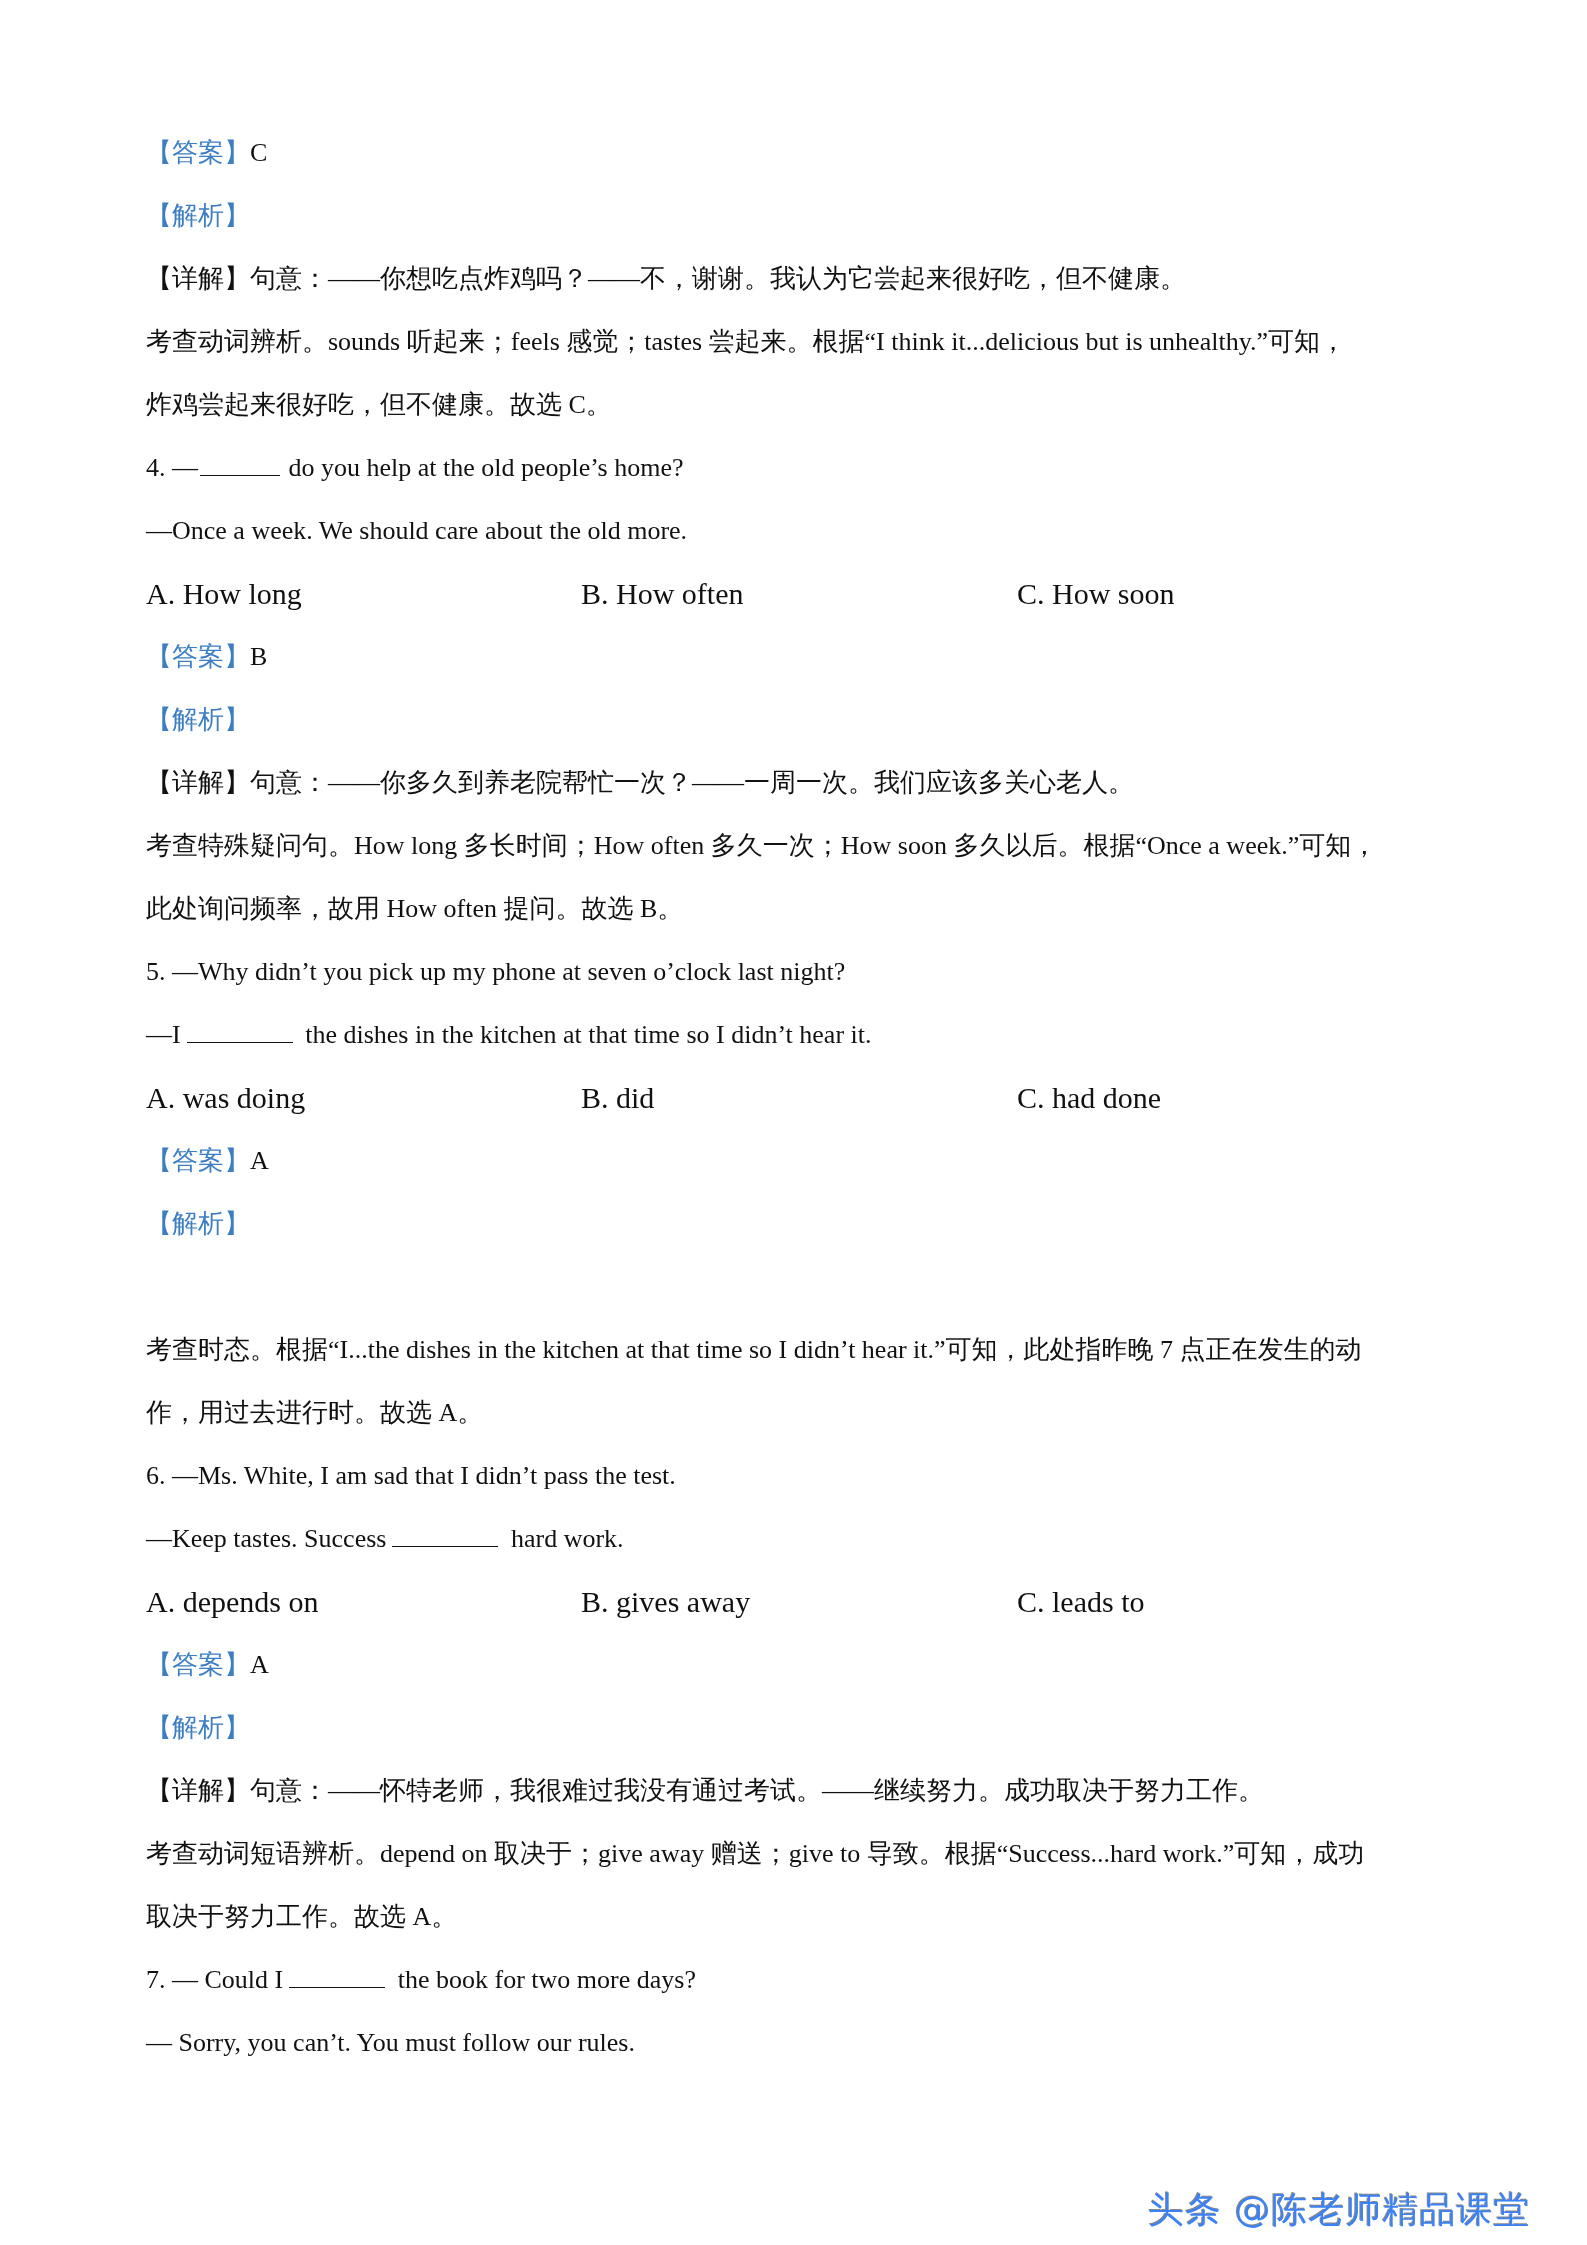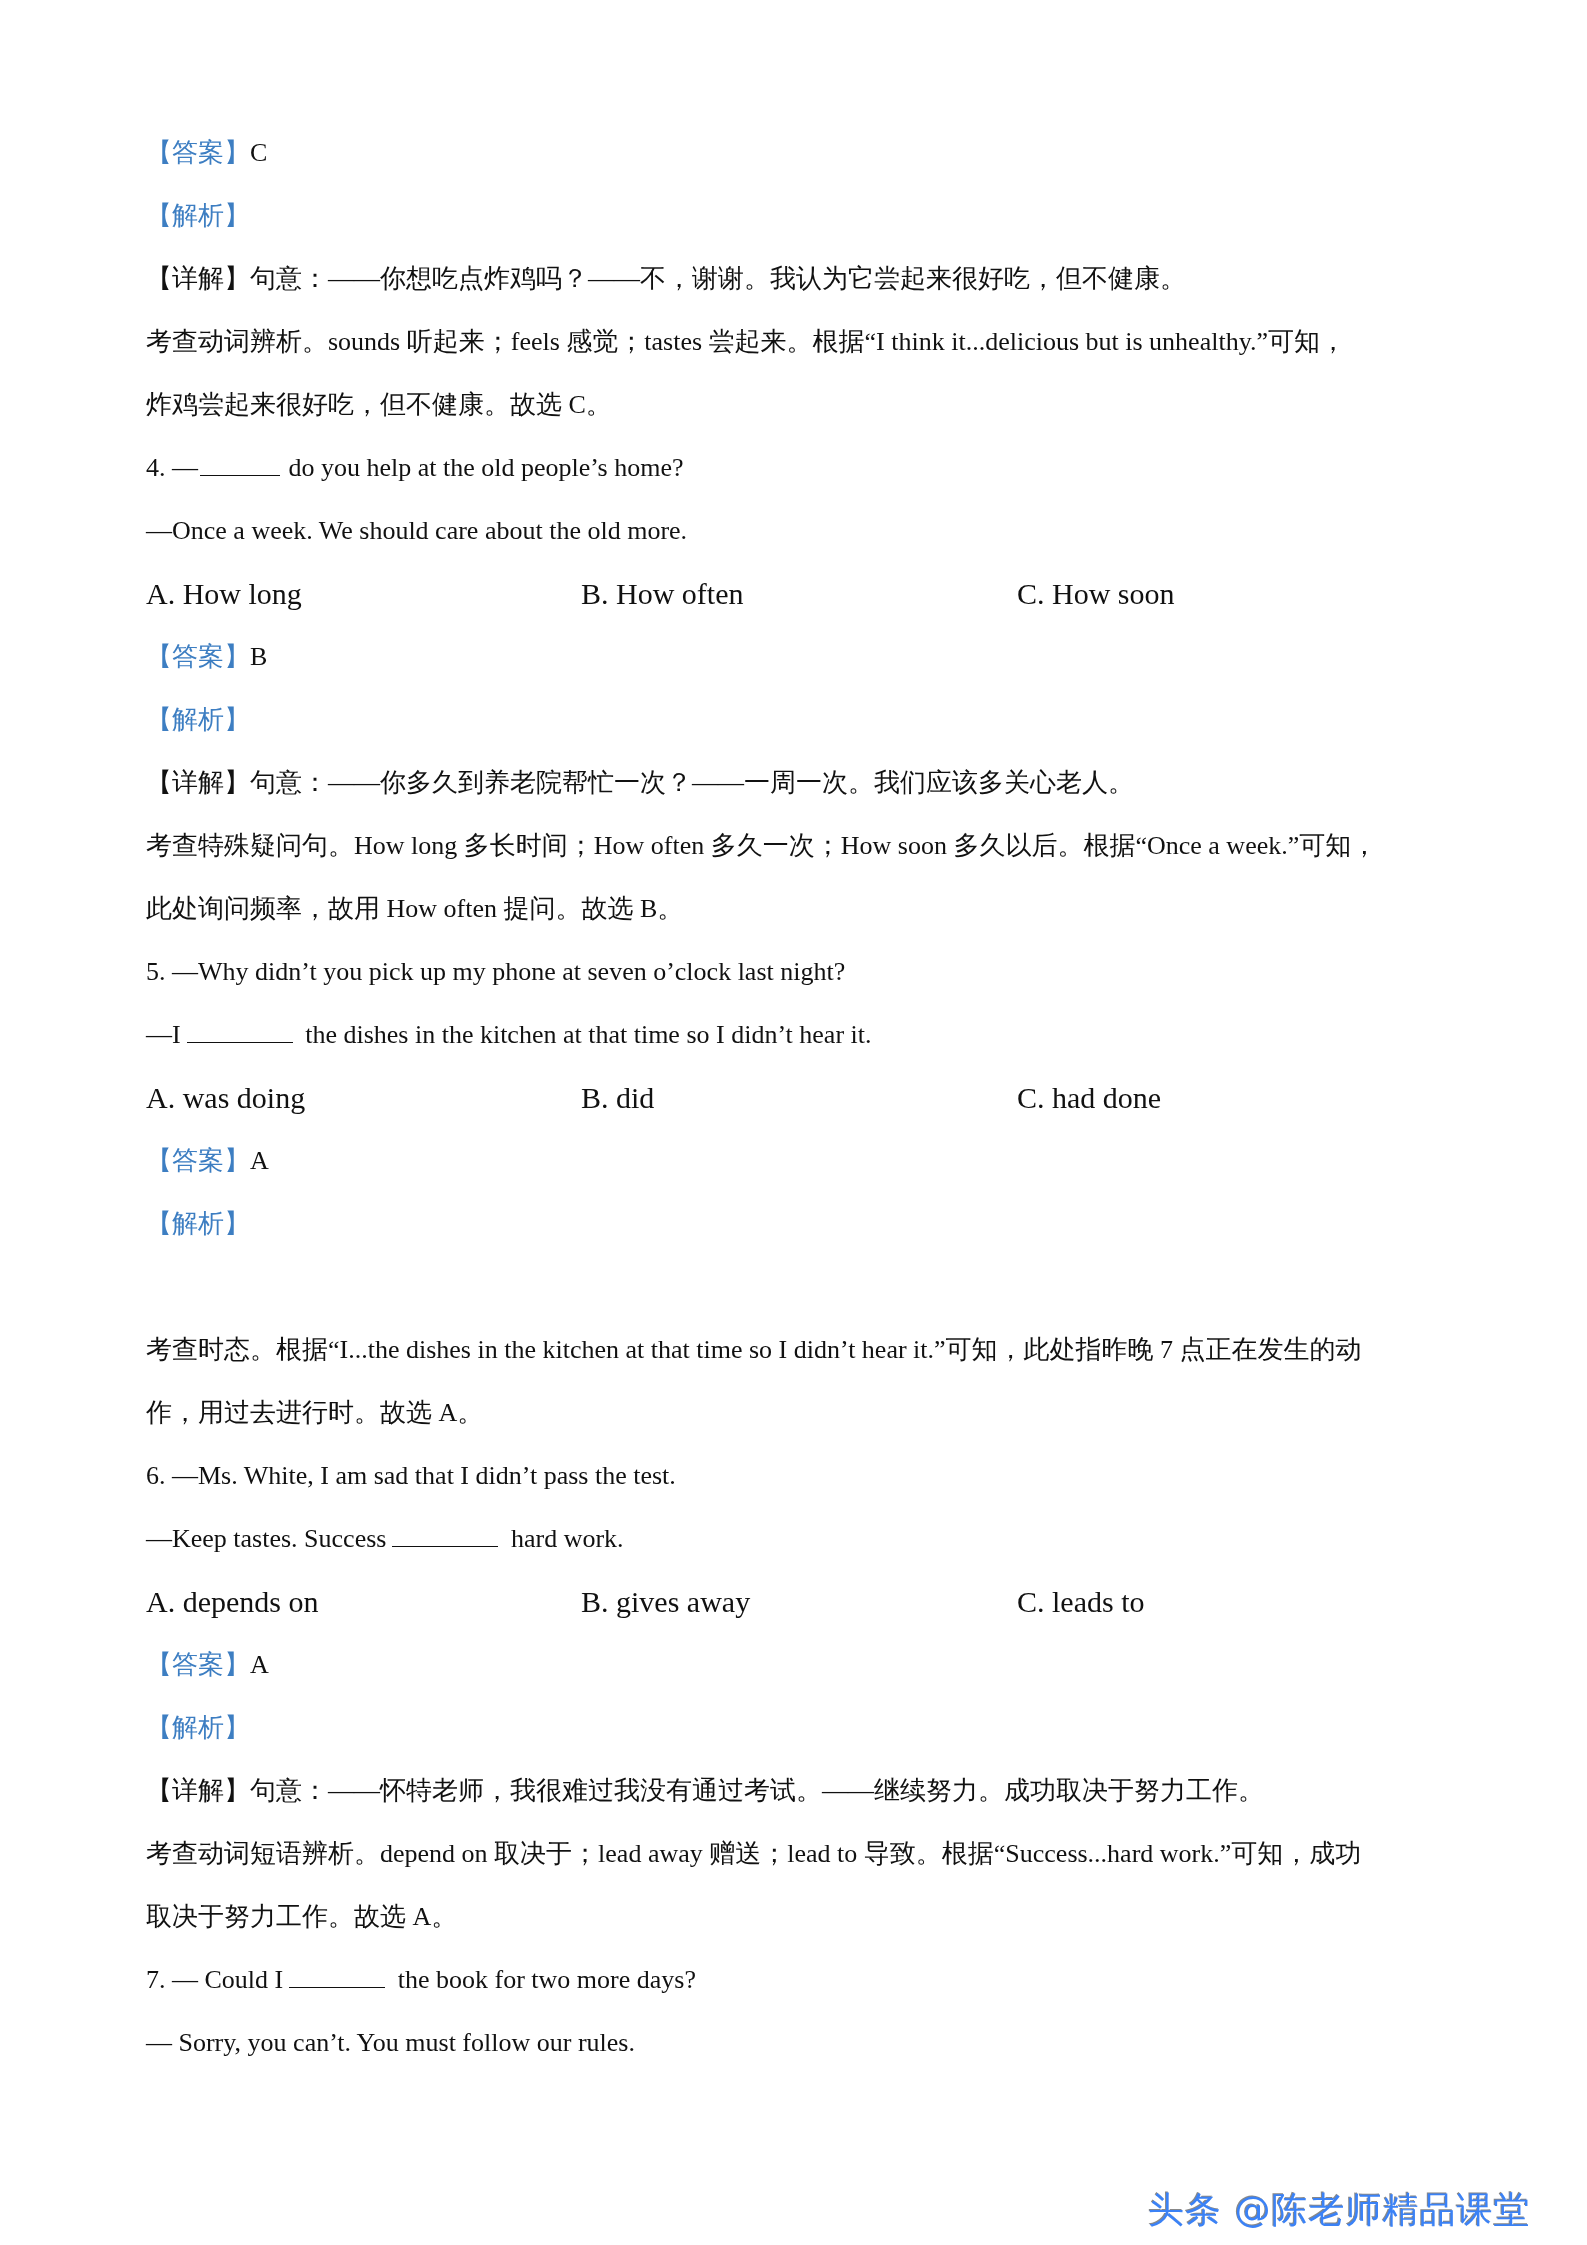--- a/index.html
+++ b/index.html
@@ -75,21 +75,21 @@
   <div class="opt" style="top:1585px;left:1017px">C. leads to</div>
   <div class="line" style="top:1648px">
     <span class="tag">【答案】</span><span>A</span>
   </div>
   <div class="line" style="top:1711px">
     <span class="tag">【解析】</span>
   </div>
   <div class="line" style="top:1774px">
     <span>【详解】</span><span>句意：——怀特老师，我很难过我没有通过考试。——继续努力。成功取决于努力工作。</span>
   </div>
-  <div class="line" style="top:1837px">考查动词短语辨析。depend on 取决于；lead away 赠送；lead to 导致。根据“Success...hard work.”可知，成功</div>
+  <div class="line" style="top:1837px">考查动词短语辨析。depend on 取决于；give away 赠送；give to 导致。根据“Success...hard work.”可知，成功</div>
   <div class="line" style="top:1900px">取决于努力工作。故选 A。</div>
 
   <div class="line" style="top:1963px">
     <span>7. — Could I</span><span class="blank" style="width:96px;margin:0 6px"></span><span> the book for two more days?</span>
   </div>
   <div class="line" style="top:2026px">— Sorry, you can’t. You must follow our rules.</div>
 
   <div class="watermark">头条 @陈老师精品课堂</div>
 </div>
 

